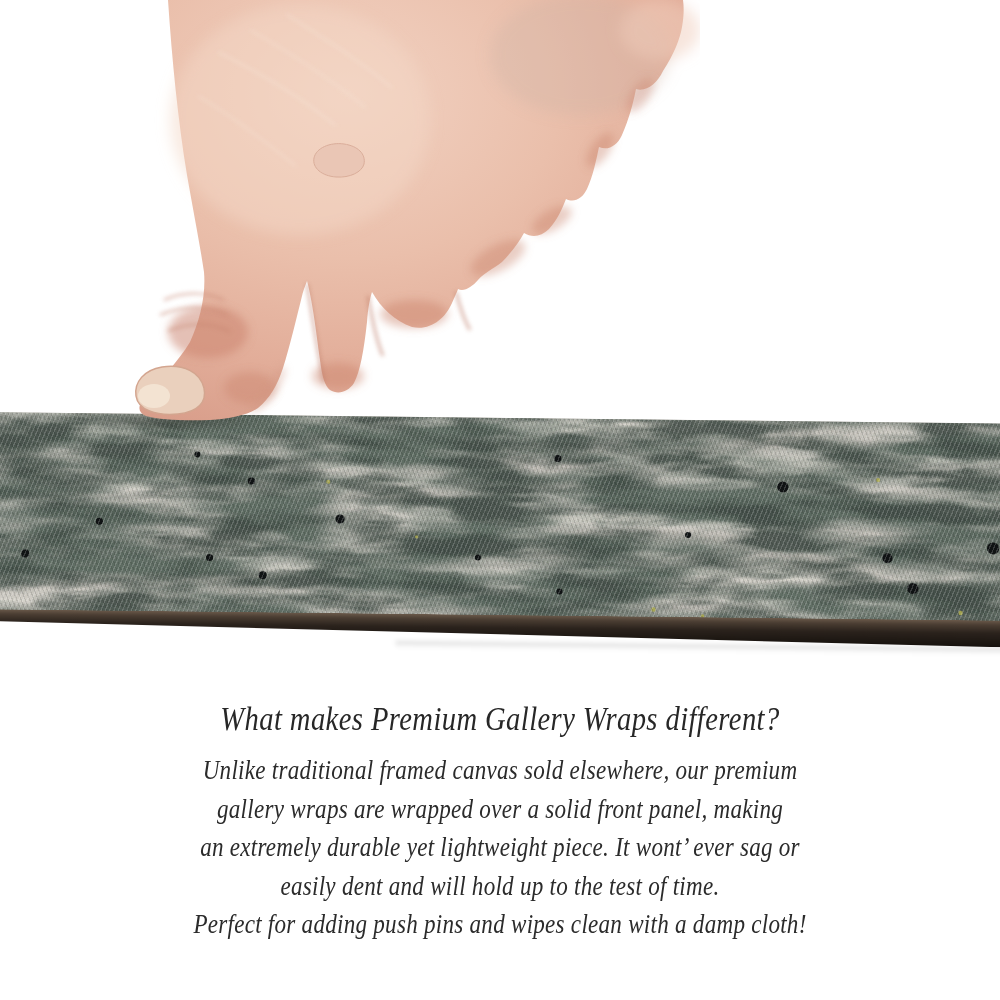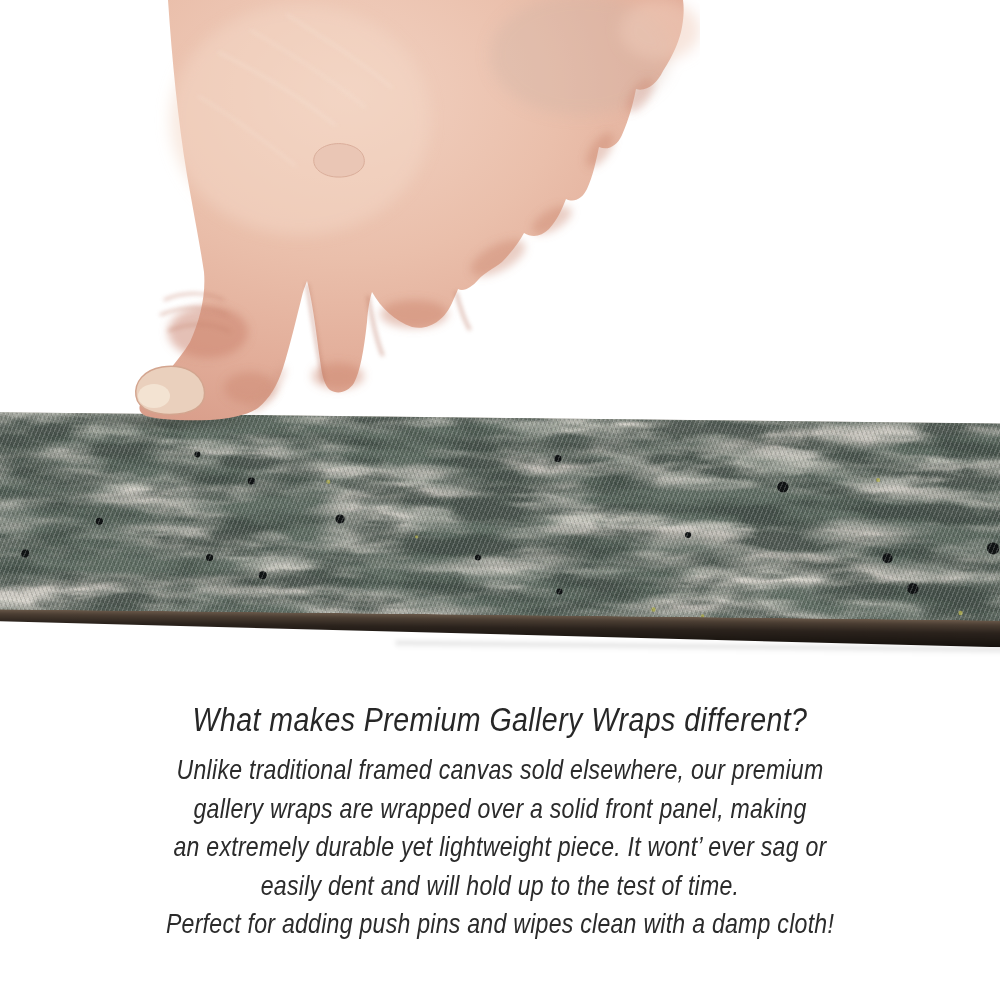--- a/index.html
+++ b/index.html
@@ -1,18 +1,18 @@
 <!DOCTYPE html>
 <html><head>
 <meta charset="utf-8">
 <style>
   html,body{margin:0;padding:0;background:#ffffff;}
   .stage{
     position:relative;width:1000px;height:1000px;background:#ffffff;
-    overflow:hidden;font-family:Liberation Sans, sans-serif;
+    overflow:hidden;font-family:Liberation Serif, serif;
   }
   
   .hero{position:absolute;inset:0;}
   
   .strip{
     position:absolute;left:-12px;right:-12px;top:412px;height:226px;
     transform:rotate(0.65deg);transform-origin:0 0;
   }
   .fabric{
     position:relative;width:100%;height:198px;background:#b6b3ac;overflow:hidden;

